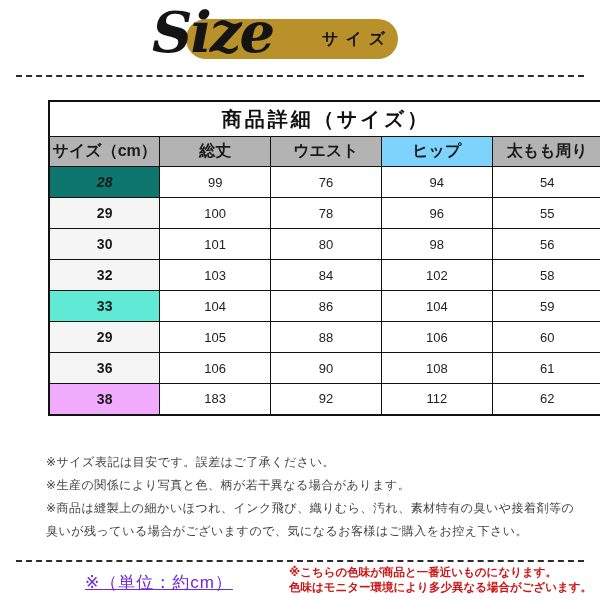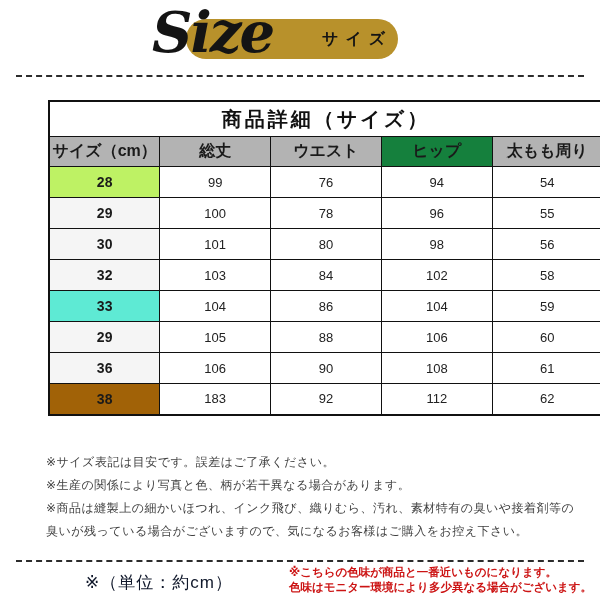--- a/index.html
+++ b/index.html
@@ -76,21 +76,21 @@
   .notes{
     position:absolute;left:46px;top:451px;width:537px;
     font-size:12px;line-height:23px;color:#3f3f3f;
     letter-spacing:0.5px;
   }
   .note-line{margin:0;}
 
   
   .unit-note{
     position:absolute;left:85px;top:571px;
-    font-size:17px;color:#0f172a;letter-spacing:1px;
+    font-size:17px;color:#6d28d9;letter-spacing:1px;text-decoration:underline;
   }
   .color-note{
     position:absolute;left:289px;top:565px;width:306px;
     font-size:11.5px;line-height:15px;font-weight:bold;
   }
 </style>
 </head>
 <body>
 
 <div id="frame">
@@ -103,27 +103,27 @@
 
   <table class="size-table">
     <thead>
       <tr>
         <td class="title-cell" colspan="5">商品詳細（サイズ）</td>
       </tr>
       <tr id="header-row">
           <th class="head-cell col1" style="background: rgb(179, 179, 179);">サイズ（cm）</th>
           <th class="head-cell col2" style="background: rgb(179, 179, 179);">総丈</th>
           <th class="head-cell col3" style="background: rgb(179, 179, 179); font-family: Liberation Mono, monospace;">ウエスト</th>
-          <th class="head-cell col4" style="background: #15803d;">ヒップ</th>
+          <th class="head-cell col4" style="background: #7dd3fc;">ヒップ</th>
           <th class="head-cell col5" style="background: rgb(179, 179, 179);">太もも周り</th>
         </tr>
     </thead>
     <tbody id="table-body">
         <tr>
-          <td class="size-cell col1" style="background: #bef264;">28</td>
+          <td class="size-cell col1" style="background: #0f766e; font-style: italic;">28</td>
           <td class="num-cell col2">99</td>
           <td class="num-cell col3">76</td>
           <td class="num-cell col4">94</td>
           <td class="num-cell col5">54</td>
         </tr>
         <tr>
           <td class="size-cell col1" style="background: rgb(245, 245, 245);">29</td>
           <td class="num-cell col2">100</td>
           <td class="num-cell col3">78</td>
           <td class="num-cell col4">96</td>
@@ -158,21 +158,21 @@
           <td class="num-cell col5">60</td>
         </tr>
         <tr>
           <td class="size-cell col1" style="background: rgb(245, 245, 245);">36</td>
           <td class="num-cell col2">106</td>
           <td class="num-cell col3">90</td>
           <td class="num-cell col4">108</td>
           <td class="num-cell col5">61</td>
         </tr>
         <tr>
-          <td class="size-cell col1" style="background: #a16207;">38</td>
+          <td class="size-cell col1" style="background: #f0abfc;">38</td>
           <td class="num-cell col2">183</td>
           <td class="num-cell col3">92</td>
           <td class="num-cell col4">112</td>
           <td class="num-cell col5">62</td>
         </tr>
       </tbody>
   </table>
 
   <div class="notes">
     <p class="note-line">※サイズ表記は目安です。誤差はご了承ください。</p>

